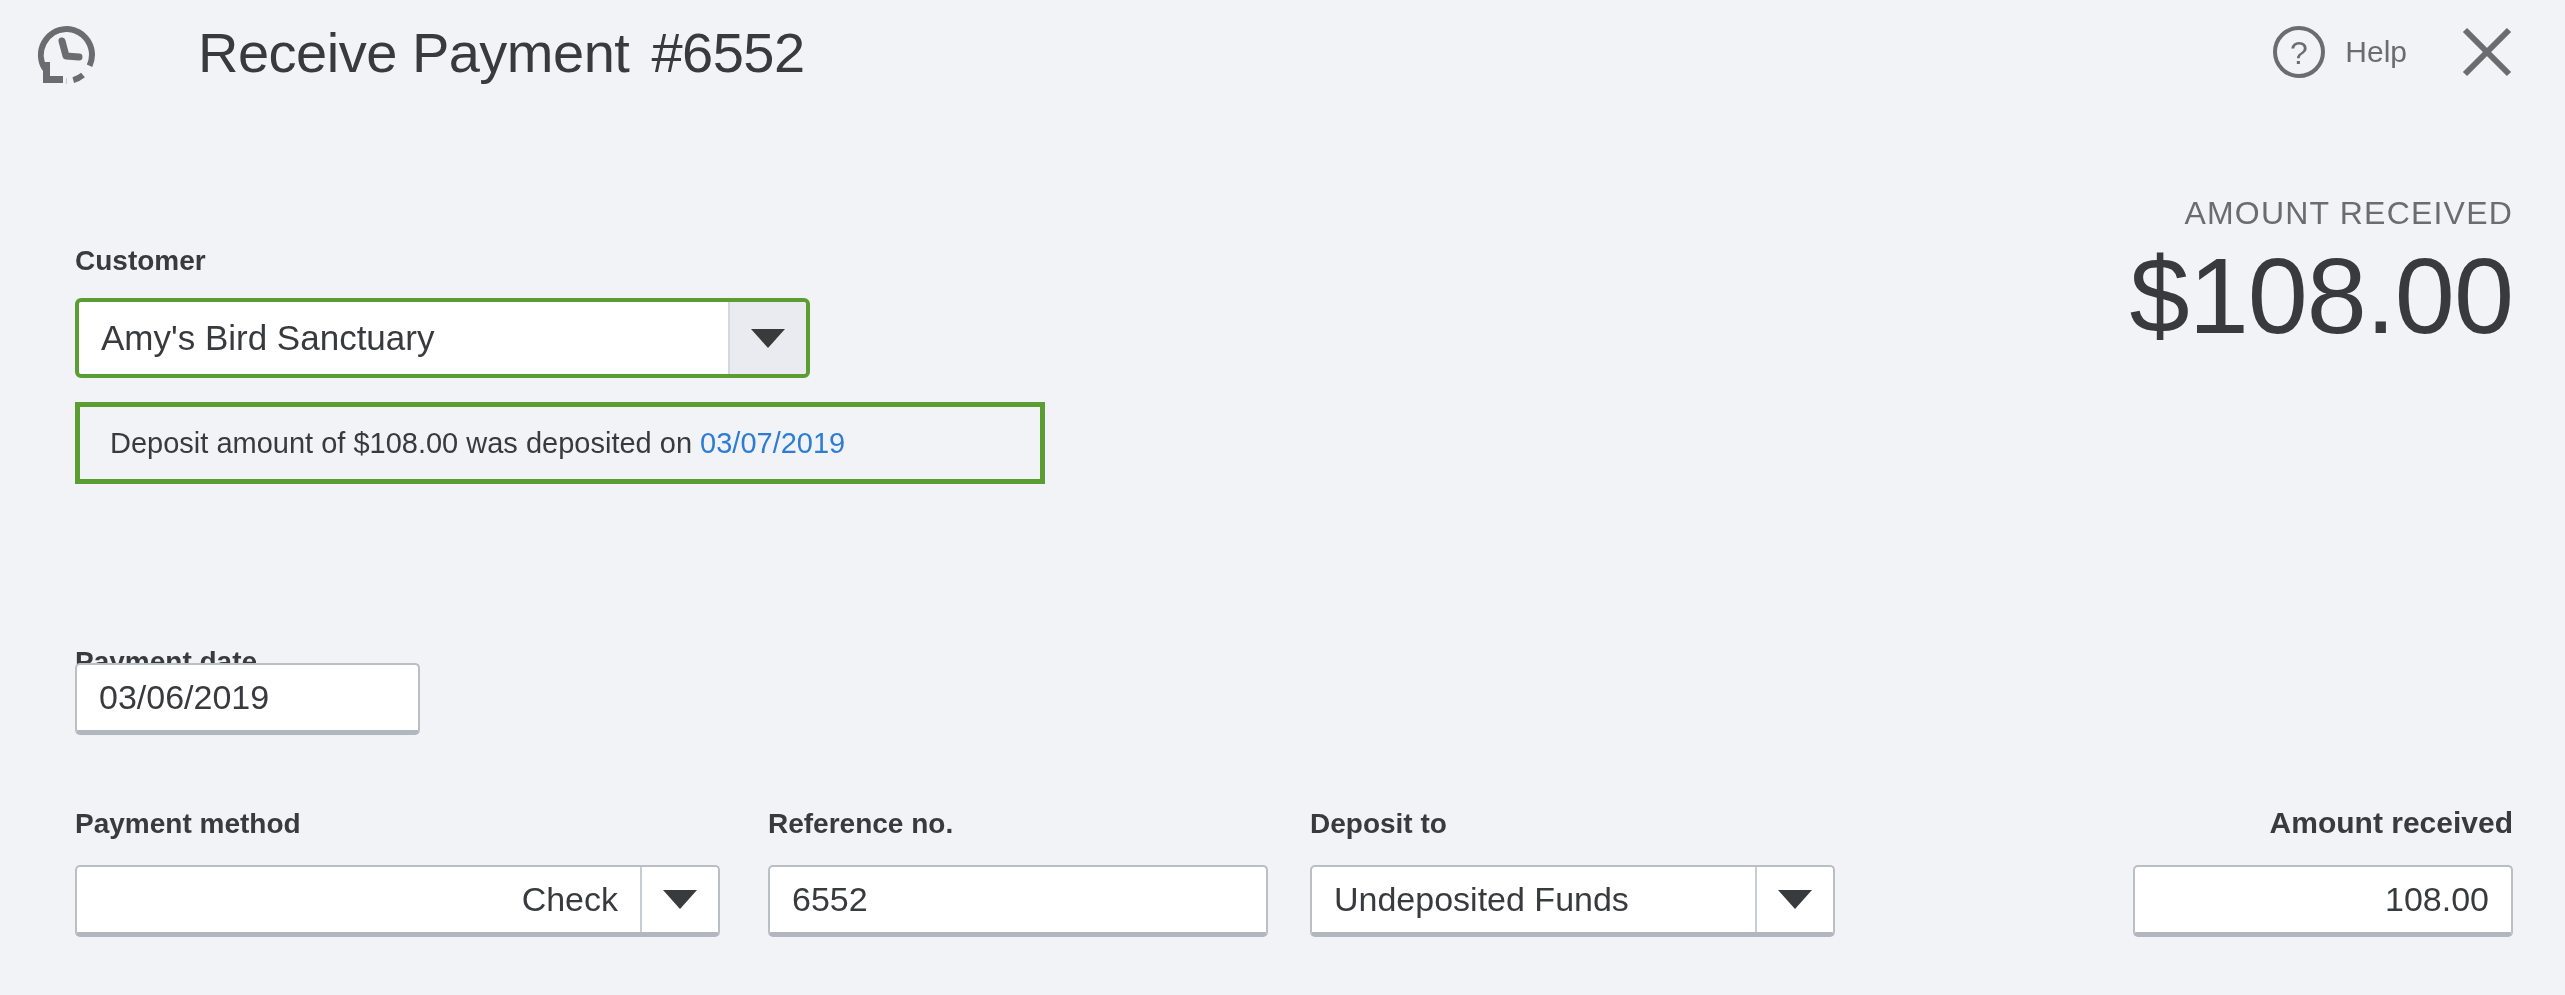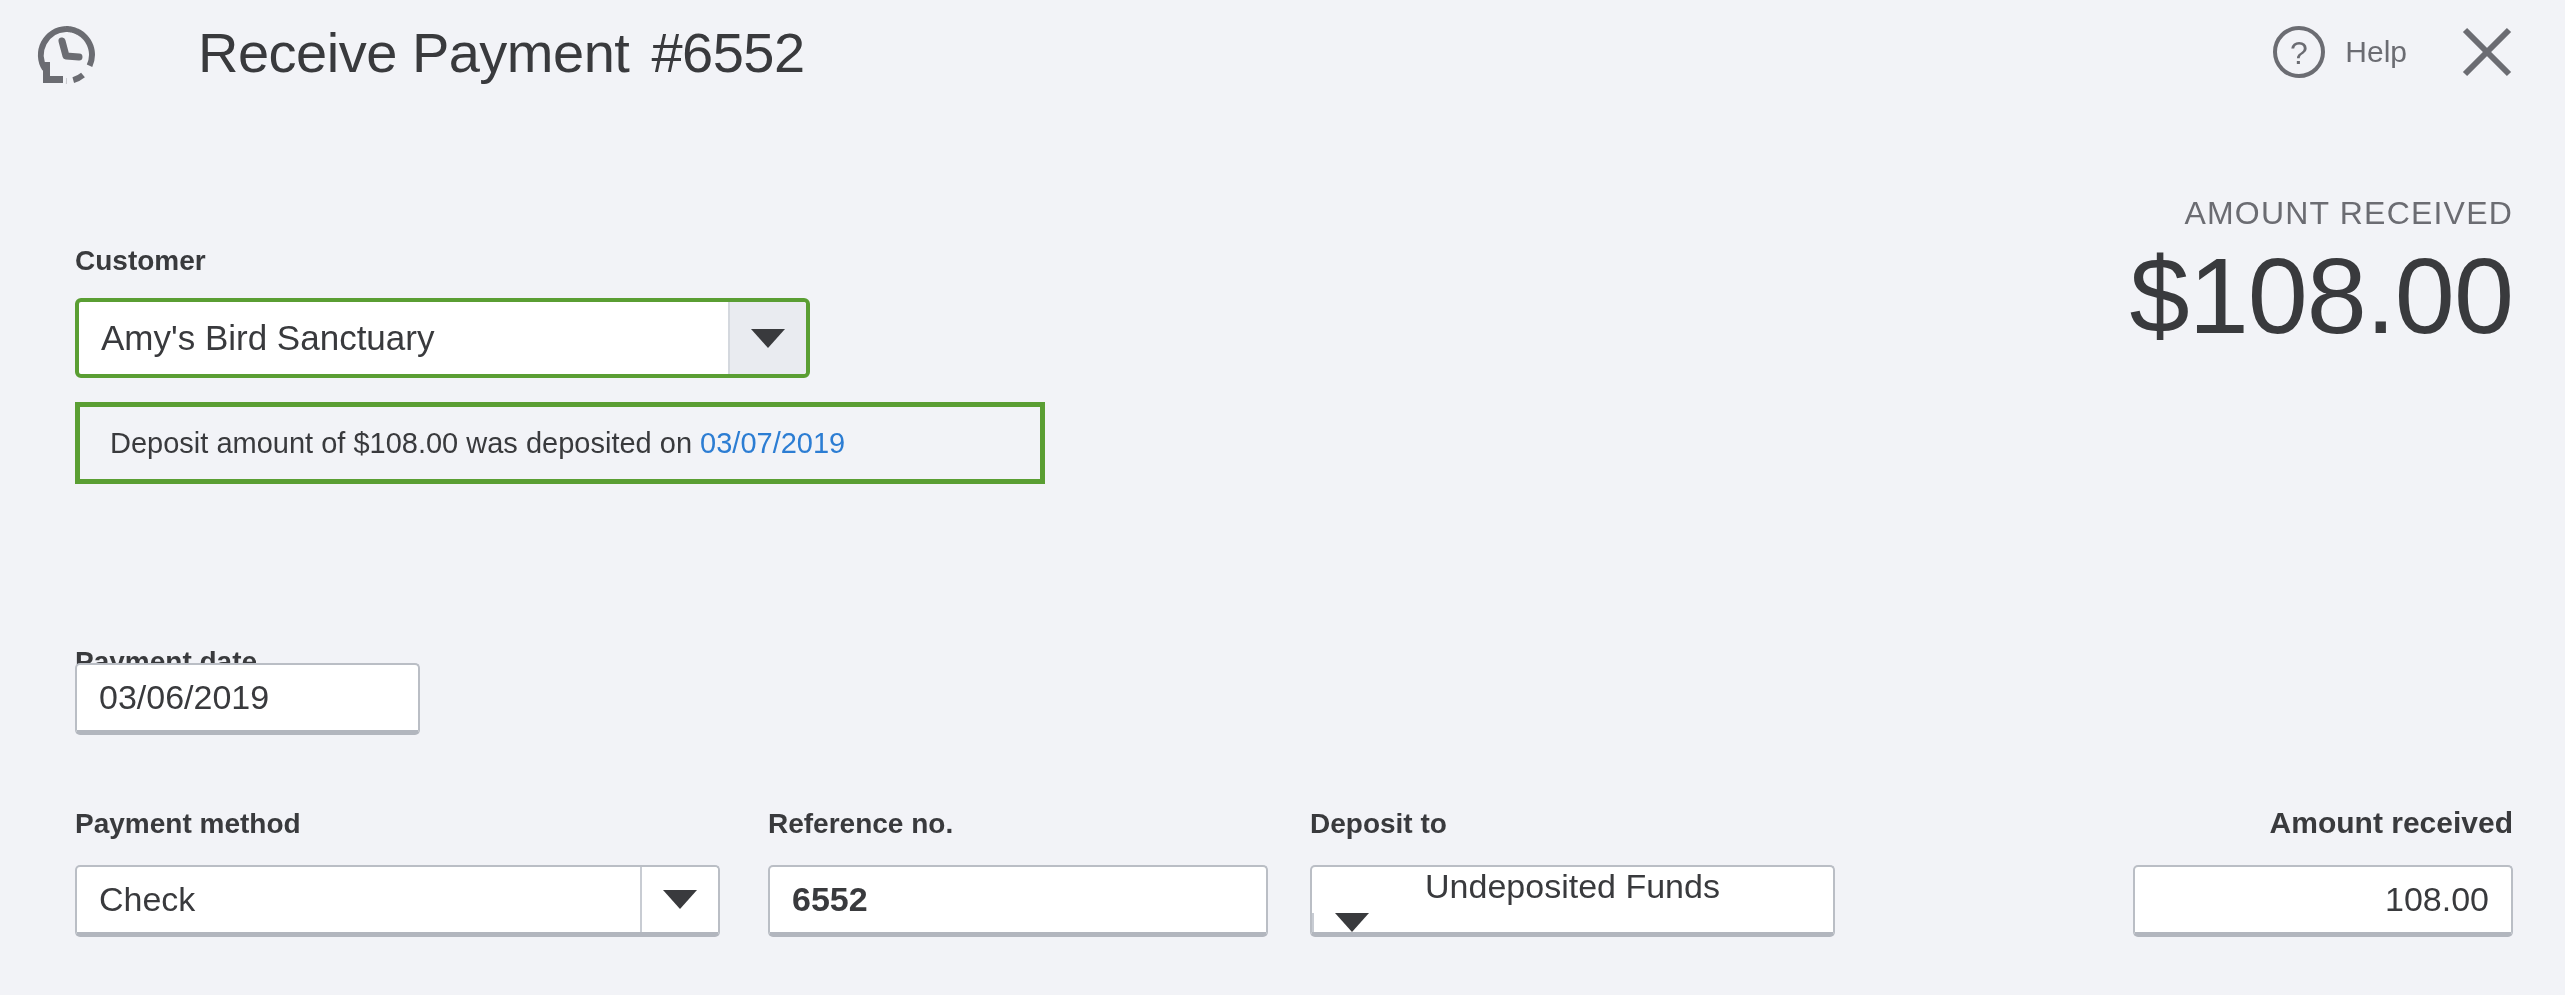--- a/index.html
+++ b/index.html
@@ -217,27 +217,27 @@
   }
   .paydate-field {
     position: absolute;
     left: 75px;
     top: 663px;
     width: 345px;
   }
 
   
   .paymethod-label { position: absolute; left: 75px;  top: 808px; }
-  .paymethod-field { position: absolute; left: 75px;  top: 865px; width: 645px; overflow: hidden; }
+  .paymethod-field { position: absolute; left: 75px;  top: 865px; width: 645px; overflow: hidden; text-align: right; }
 
   .refno-label     { position: absolute; left: 768px; top: 808px; }
-  .refno-field     { position: absolute; left: 768px; top: 865px; width: 500px; font-weight: bold; }
+  .refno-field     { position: absolute; left: 768px; top: 865px; width: 500px; }
 
   .depositto-label { position: absolute; left: 1310px; top: 808px; }
-  .depositto-field { position: absolute; left: 1310px; top: 865px; width: 525px; overflow: hidden; flex-direction: column; }
+  .depositto-field { position: absolute; left: 1310px; top: 865px; width: 525px; overflow: hidden; }
 
   .amtrecv-label {
     position: absolute;
     right: 52px;
     top: 806px;
     font-size: 30px;
     font-weight: 700;
     color: #393a3d;
     white-space: nowrap;
   }

